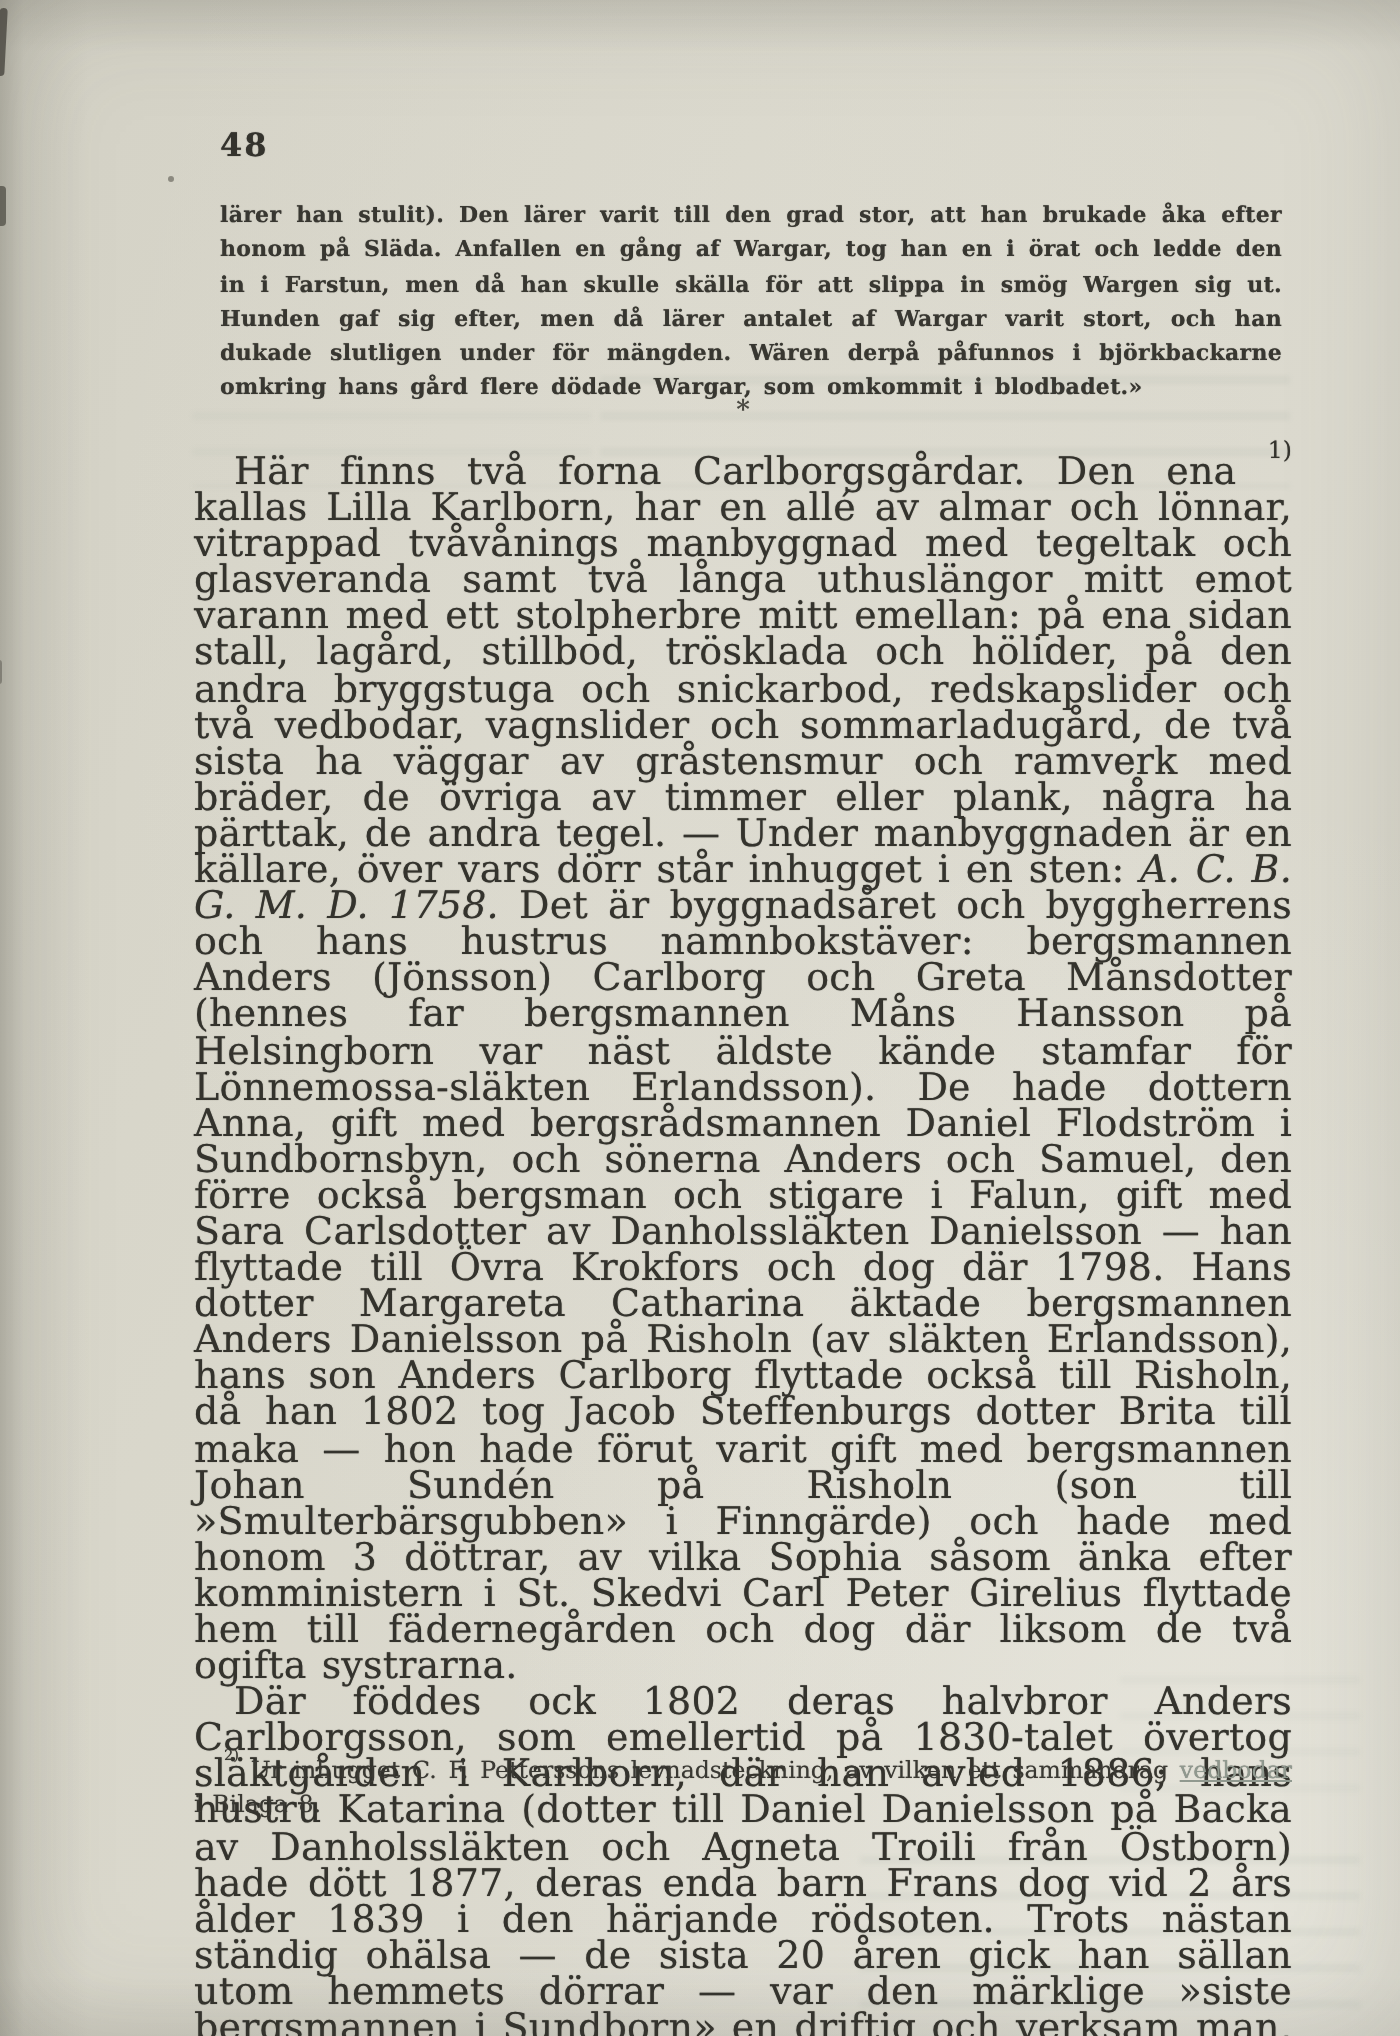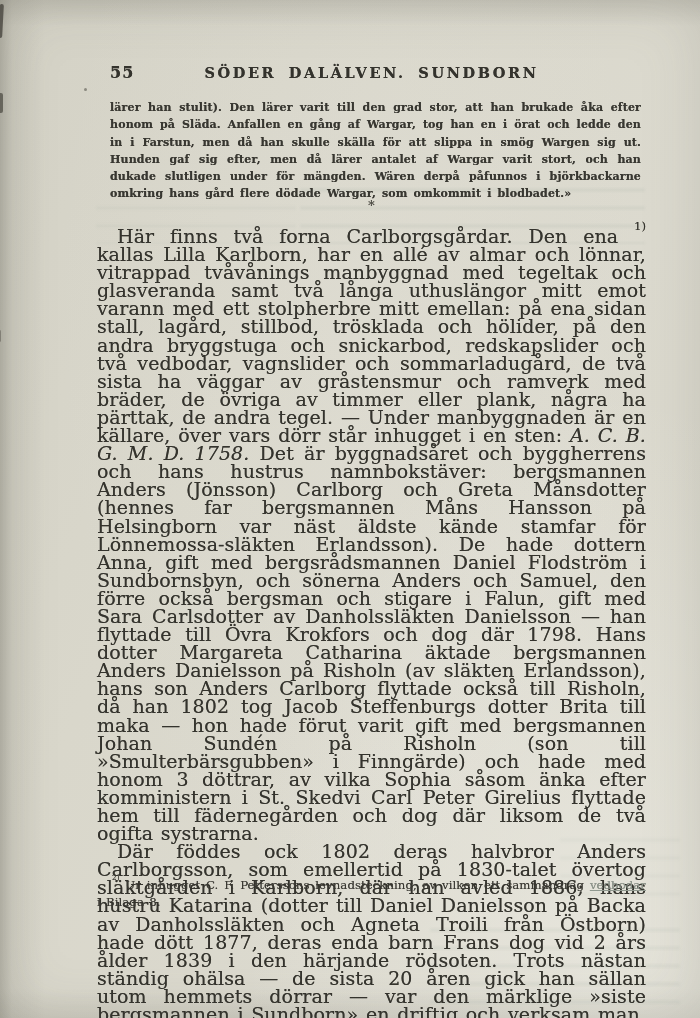--- a/index.html
+++ b/index.html
@@ -112,22 +112,21 @@
   <div class="edge-mark m1"></div>
   <div class="edge-mark m2"></div>
   <div class="edge-mark m3"></div>
   <div class="edge-mark m4"></div>
 
   <div class="bleed b1"></div>
   <div class="bleed b2"></div>
   <div class="bleed b3"></div>
   <div class="bleed b4"></div>
 
-  <div class="page-num">55</div>
-  <div class="running-header">SÖDER DALÄLVEN. SUNDBORN</div>
+  <div class="page-num">48</div>
 
   <div class="intro">lärer han stulit). Den lärer varit till den grad stor, att han brukade åka efter honom på Släda. Anfallen en gång af Wargar, tog han en i örat och ledde den in i Farstun, men då han skulle skälla för att slippa in smög Wargen sig ut. Hunden gaf sig efter, men då lärer antalet af Wargar varit stort, och han dukade slutligen under för mängden. Wären derpå påfunnos i björkbackarne omkring hans gård flere dödade Wargar, som omkommit i blodbadet.»</div>
 
   <div class="divider">*</div>
 
   <div class="main">
     <p><span>Här finns två forna Carlborgsgårdar. Den ena </span><sup class="sup">1)</sup><span> kallas Lilla Karlborn, har en allé av almar och lönnar, vitrappad tvåvånings manbyggnad med tegeltak och glasveranda samt två långa uthuslängor mitt emot varann med ett stolpherbre mitt emellan: på ena sidan stall, lagård, stillbod, trösklada och hölider, på den andra bryggstuga och snickarbod, redskapslider och två vedbodar, vagnslider och sommarladugård, de två sista ha väggar av gråstensmur och ramverk med bräder, de övriga av timmer eller plank, några ha pärttak, de andra tegel. — Under manbyggnaden är en källare, över vars dörr står inhugget i en sten: </span><i>A. C. B. G. M. D. 1758.</i><span> Det är byggnadsåret och byggherrens och hans hustrus namnbokstäver: bergsmannen Anders (Jönsson) Carlborg och Greta Månsdotter (hennes far bergsmannen Måns Hansson på Helsingborn var näst äldste kände stamfar för Lönnemossa-släkten Erlandsson). De hade dottern Anna, gift med bergsrådsmannen Daniel Flodström i Sundbornsbyn, och sönerna Anders och Samuel, den förre också bergsman och stigare i Falun, gift med Sara Carlsdotter av Danholssläkten Danielsson — han flyttade till Övra Krokfors och dog där 1798. Hans dotter Margareta Catharina äktade bergsmannen Anders Danielsson på Risholn (av släkten Erlandsson), hans son Anders Carlborg flyttade också till Risholn, då han 1802 tog Jacob Steffenburgs dotter Brita till maka — hon hade förut varit gift med bergsmannen Johan Sundén på Risholn (son till »Smulterbärsgubben» i Finngärde) och hade med honom 3 döttrar, av vilka Sophia såsom änka efter komministern i St. Skedvi Carl Peter Girelius flyttade hem till fädernegården och dog där liksom de två ogifta systrarna.</span></p>
     <p><span>Där föddes ock 1802 deras halvbror Anders Carlborgsson, som emellertid på 1830-talet övertog släktgården i Karlborn, där han avled 1886; hans hustru Katarina (dotter till Daniel Danielsson på Backa av Danholssläkten och Agneta Troili från Östborn) hade dött 1877, deras enda barn Frans dog vid 2 års ålder 1839 i den härjande rödsoten. Trots nästan ständig ohälsa — de sista 20 åren gick han sällan utom hemmets dörrar — var den märklige »siste bergsmannen i Sundborn» en driftig och verksam man, som högeligen förkovrade sin efter fadern, svågrarna och systern ärvda förmögenhet och blev sin hemsockens välgörare, varvid han gick i sin mors fotspår: »hon utmärkte sig för stor välgörenhet mot de fattiga, och dessa bevisade sin tacksamhet efter hennes död, genom att med granris beströ långa sträckor af vägen, der hennes kallnade stoft fördes till sin sista hvilostad. Då sade den sörjande enklingen åt sin bredvid honom i släden sittande son: Der ser du, </span><span class="faded">hvad mors</span><span> mjölkkrukor gjort.» </span><sup class="sup">2)</sup></p>
   </div>
 

